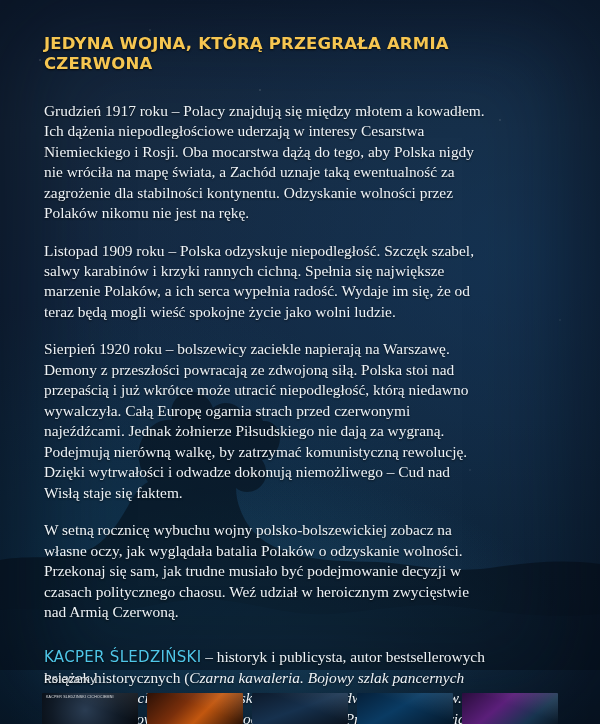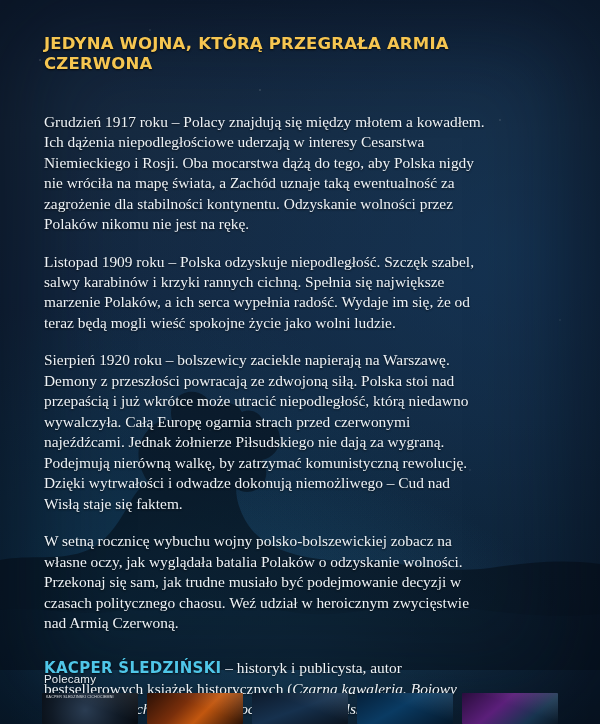--- a/index.html
+++ b/index.html
@@ -76,32 +76,32 @@
     text-shadow: 0 1px 2px rgba(0,0,0,0.7);
   }
   .para {
     color: #eef3f7;
     font-size: 15.4px;
     line-height: 1.33;
     margin: 17px 0 0 0;
     text-align: left;
     text-shadow: 0 1px 2px rgba(0,0,0,0.65);
   }
-  .para.first { margin-top: 38px; }
+  .para.first { margin-top: 27px; }
   .author-block {
     margin: 24px 0 0 0;
     color: #eef3f7;
     font-size: 15.4px;
     line-height: 1.33;
     text-shadow: 0 1px 2px rgba(0,0,0,0.65);
   }
   .author-name {
     color: #4fc6e8;
     font-family: "DejaVu Sans", sans-serif;
-    font-weight: bold;
+    font-weight: normal;
     font-size: 15px;
     letter-spacing: 0.3px;
   }
   .italic { font-style: italic; }
   .recommend-label {
     position: absolute;
     left: 44px;
     top: 673px;
     color: #e8eef3;
     font-family: "Liberation Sans", sans-serif;

